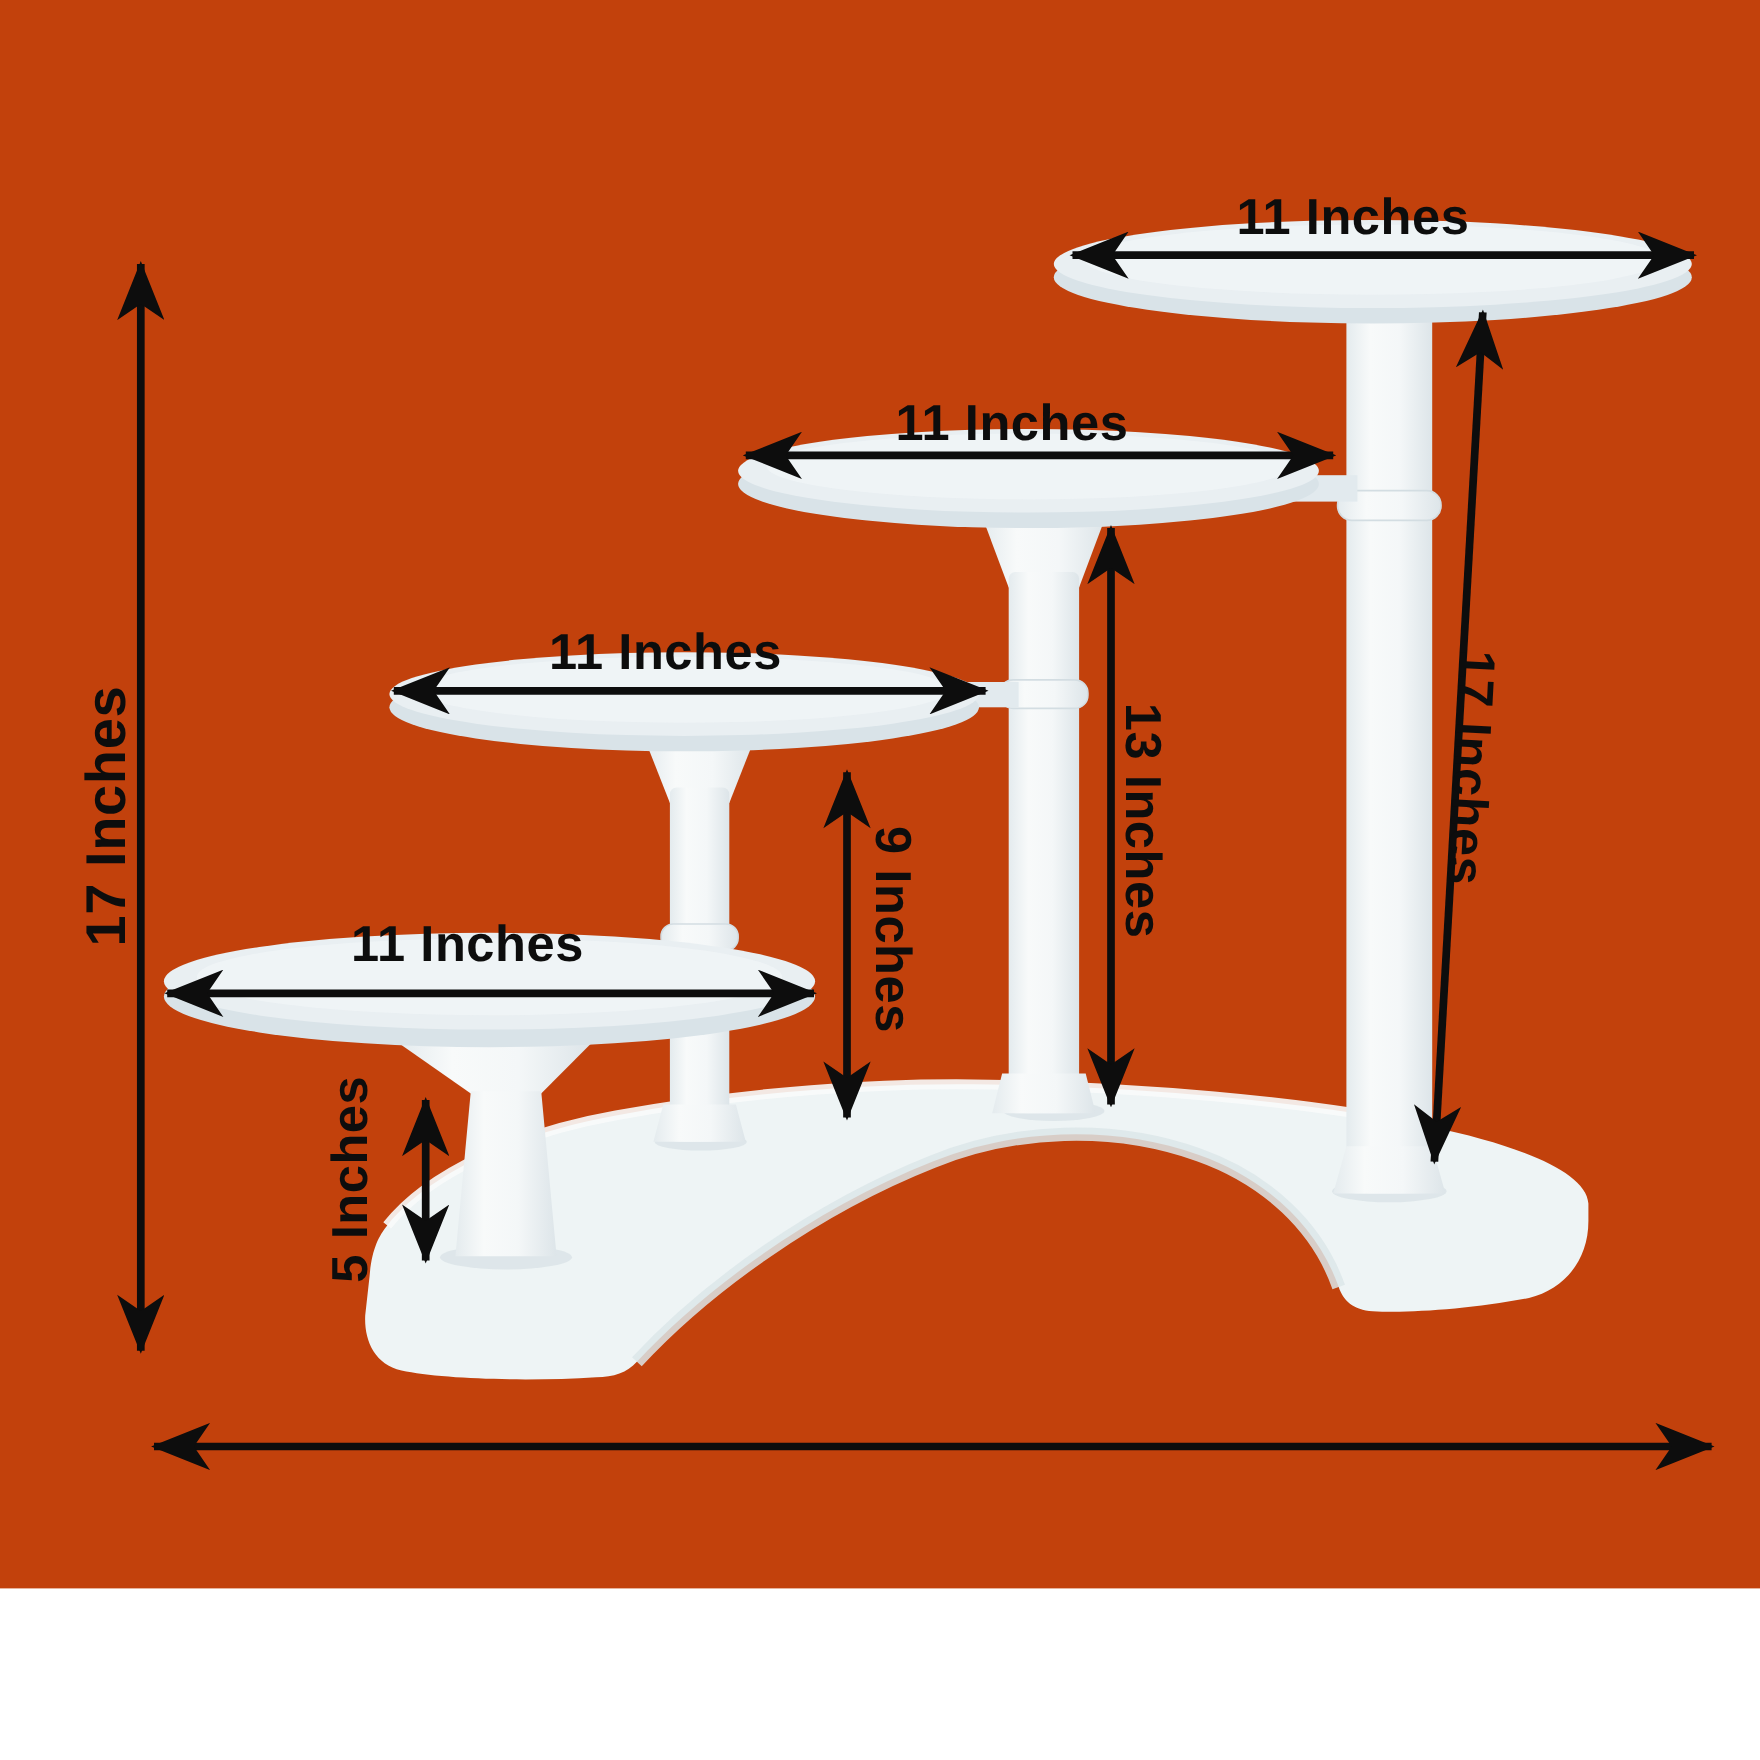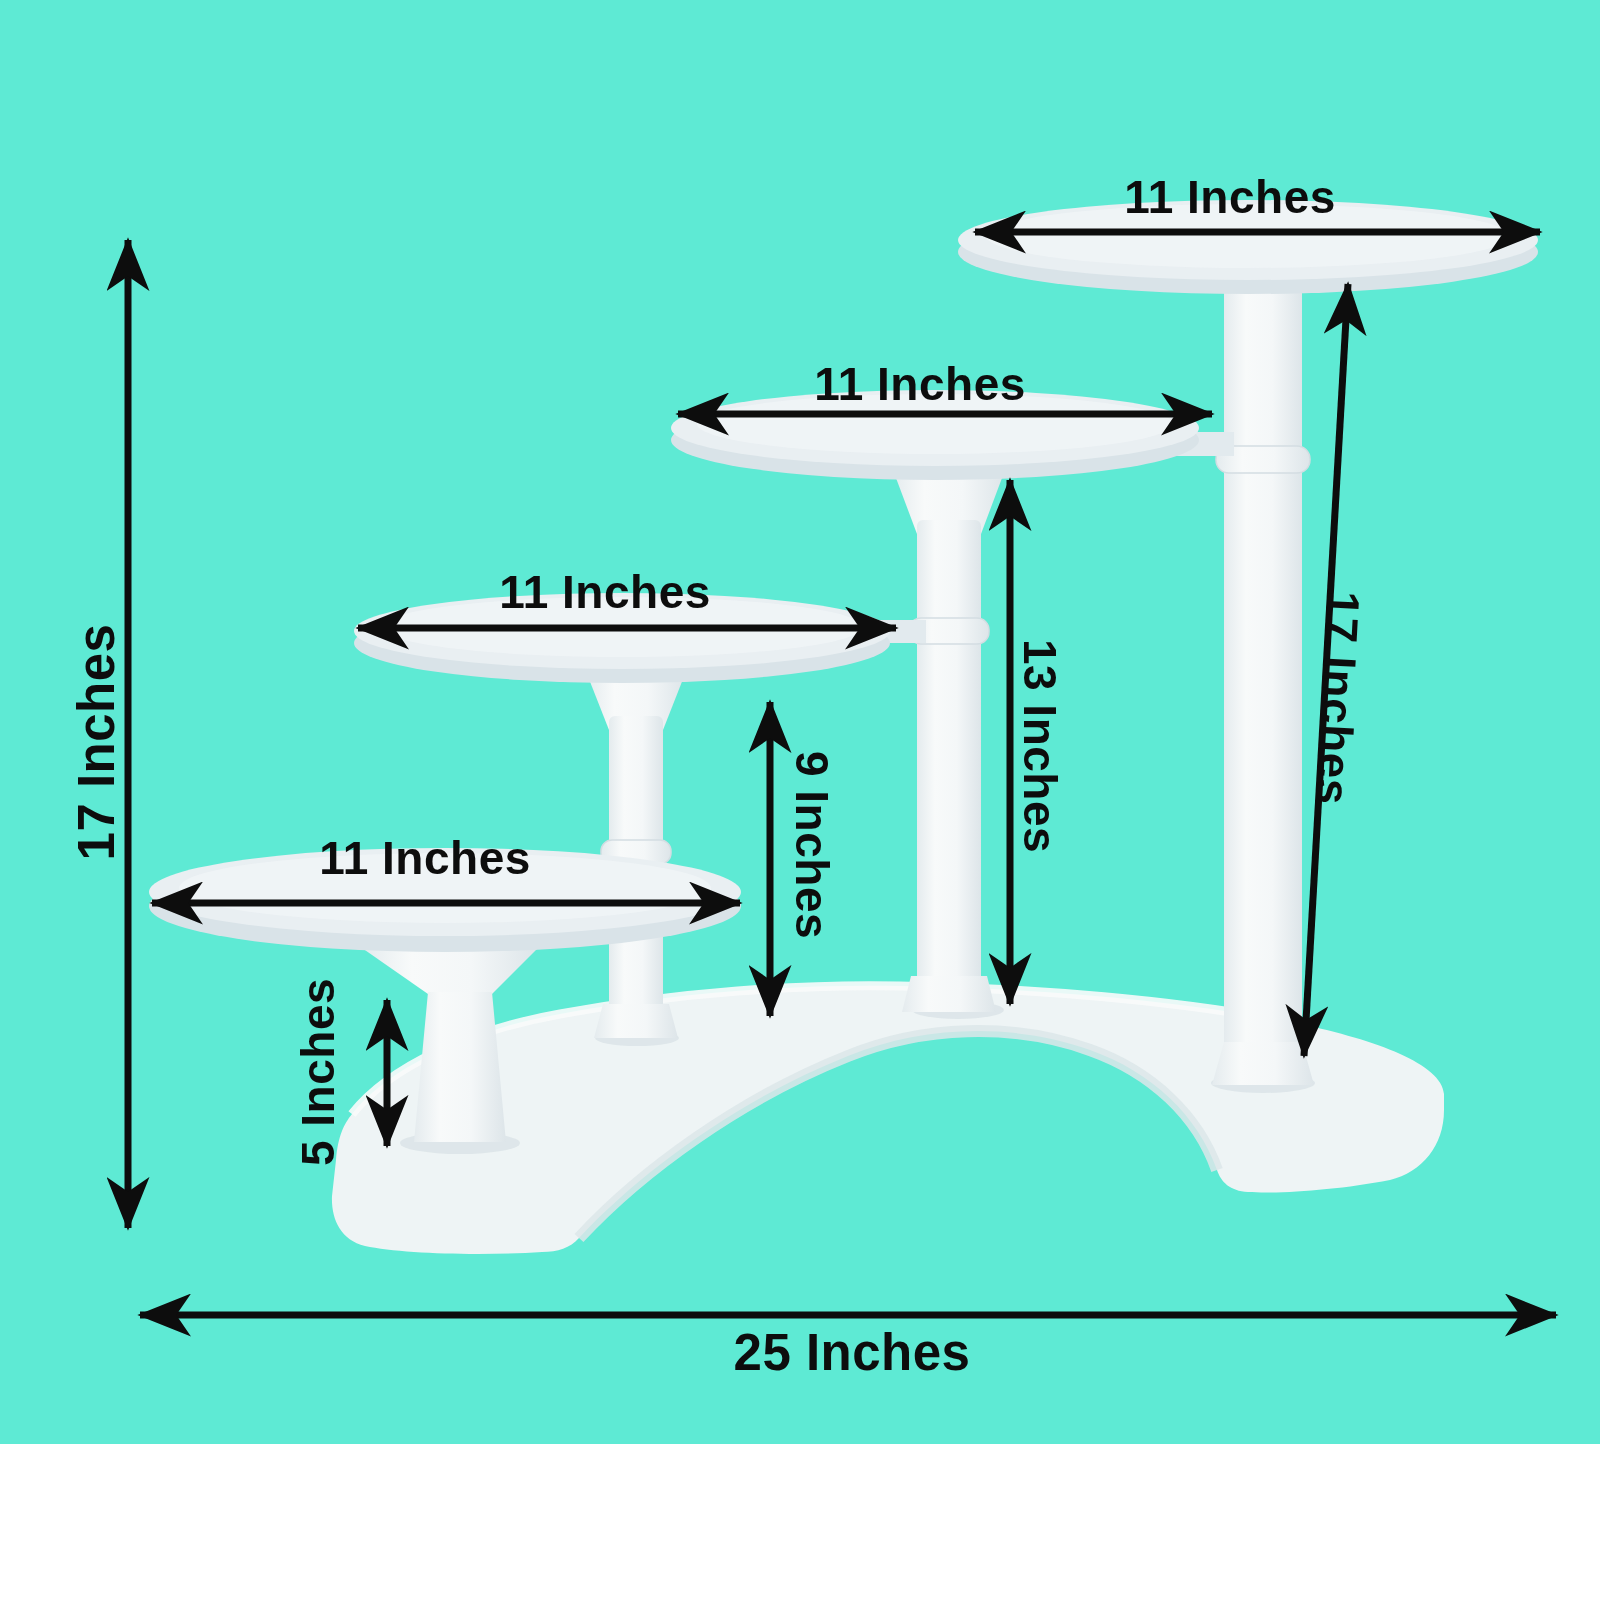--- a/index.html
+++ b/index.html
@@ -1,17 +1,17 @@
 <!DOCTYPE html>
 <html><head>
 <meta charset="utf-8">
 <style>
   html,body{margin:0;padding:0;background:#ffffff;}
   body{width:1600px;height:1600px;overflow:hidden;}
-  .canvas{position:relative;width:1600px;height:1444px;background:#5eead4;}
+  .canvas{position:relative;width:1600px;height:1444px;background:#c2410c;}
   .canvas svg{position:absolute;left:0;top:0;}
   .dim-label{
     position:absolute;
     transform:translate(-50%,-50%);
     font-family:"Liberation Sans", sans-serif;
     font-weight:bold;
     font-size:46px;
     color:#0d0d0d;
     white-space:nowrap;
     letter-spacing:0.5px;
@@ -107,21 +107,20 @@
   <div class="dim-label" style="left:1230px; top:197px">11 Inches</div>
 
   <div class="dim-label" style="left:920px; top:384px">11 Inches</div>
 
   <div class="dim-label" style="left:605px; top:592px">11 Inches</div>
 
   <div class="dim-label" style="left:425px; top:858px">11 Inches</div>
 
   <div class="dim-label lbl-xl rot-ccw" style="left:96px; top:742px">17 Inches</div>
 
-  <div class="dim-label lbl-xl" style="left:852px; top:1352px">25 Inches</div>
 
   <div class="dim-label rot-ccw" style="left:318px; top:1072px">5 Inches</div>
 
   <div class="dim-label rot-cw" style="left:812px; top:845px">9 Inches</div>
 
   <div class="dim-label rot-cw" style="left:1040px; top:746px">13 Inches</div>
 
   <div class="dim-label rot-cw-tilt" style="left:1338px; top:698px">17 Inches</div>
 
 </div>

